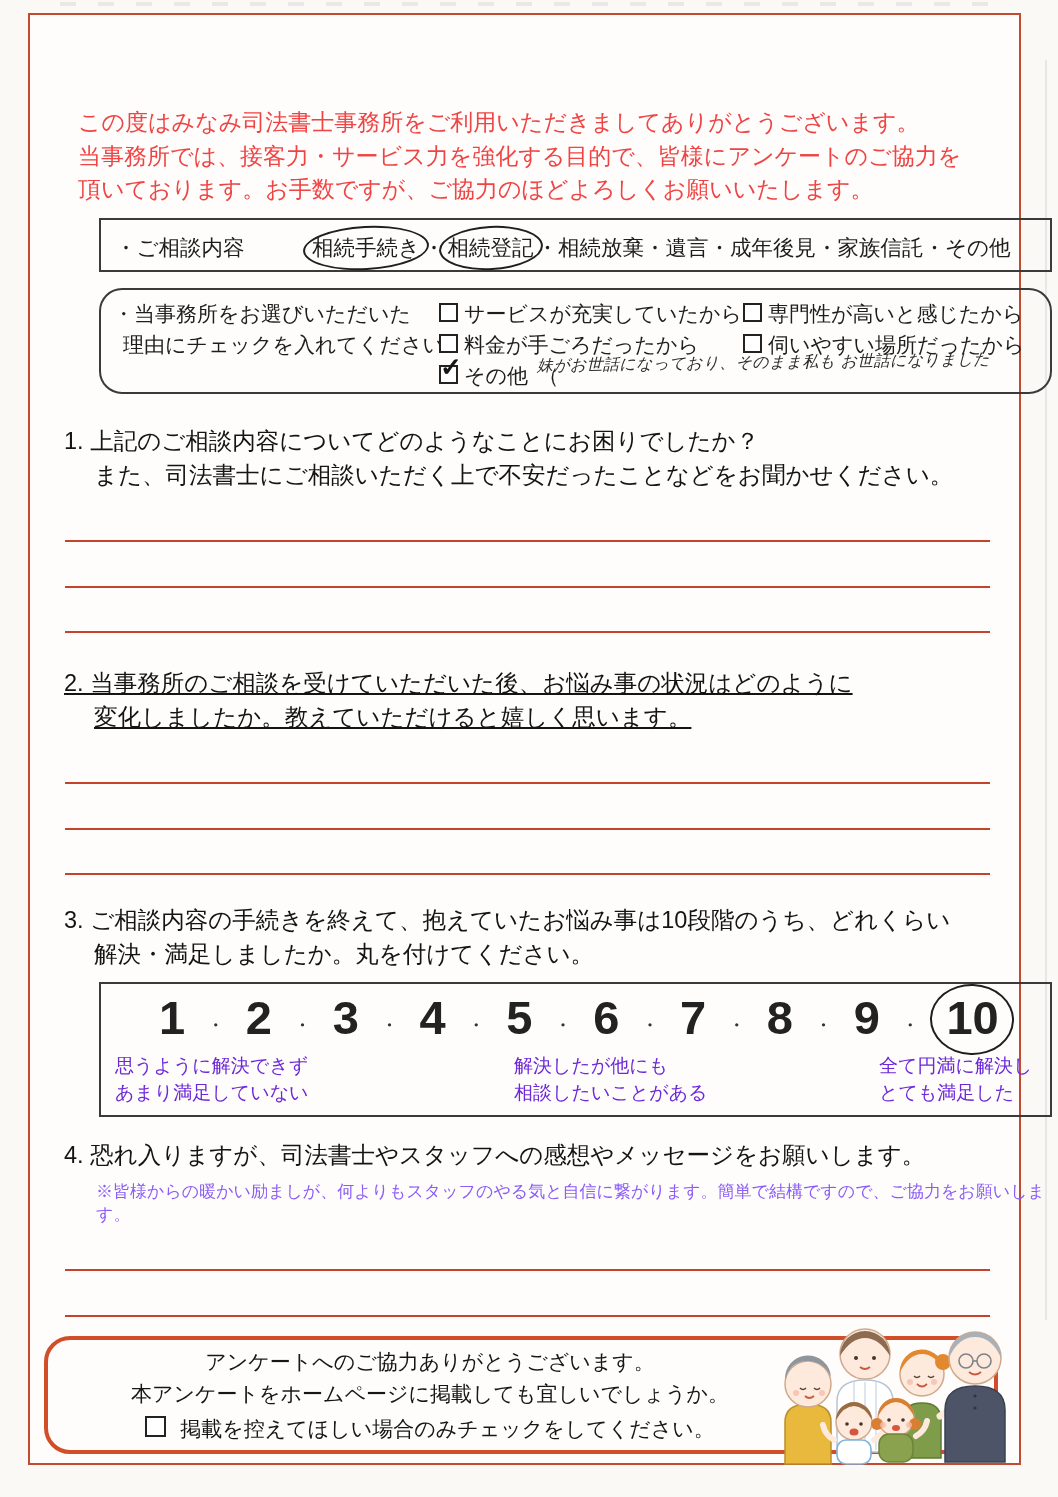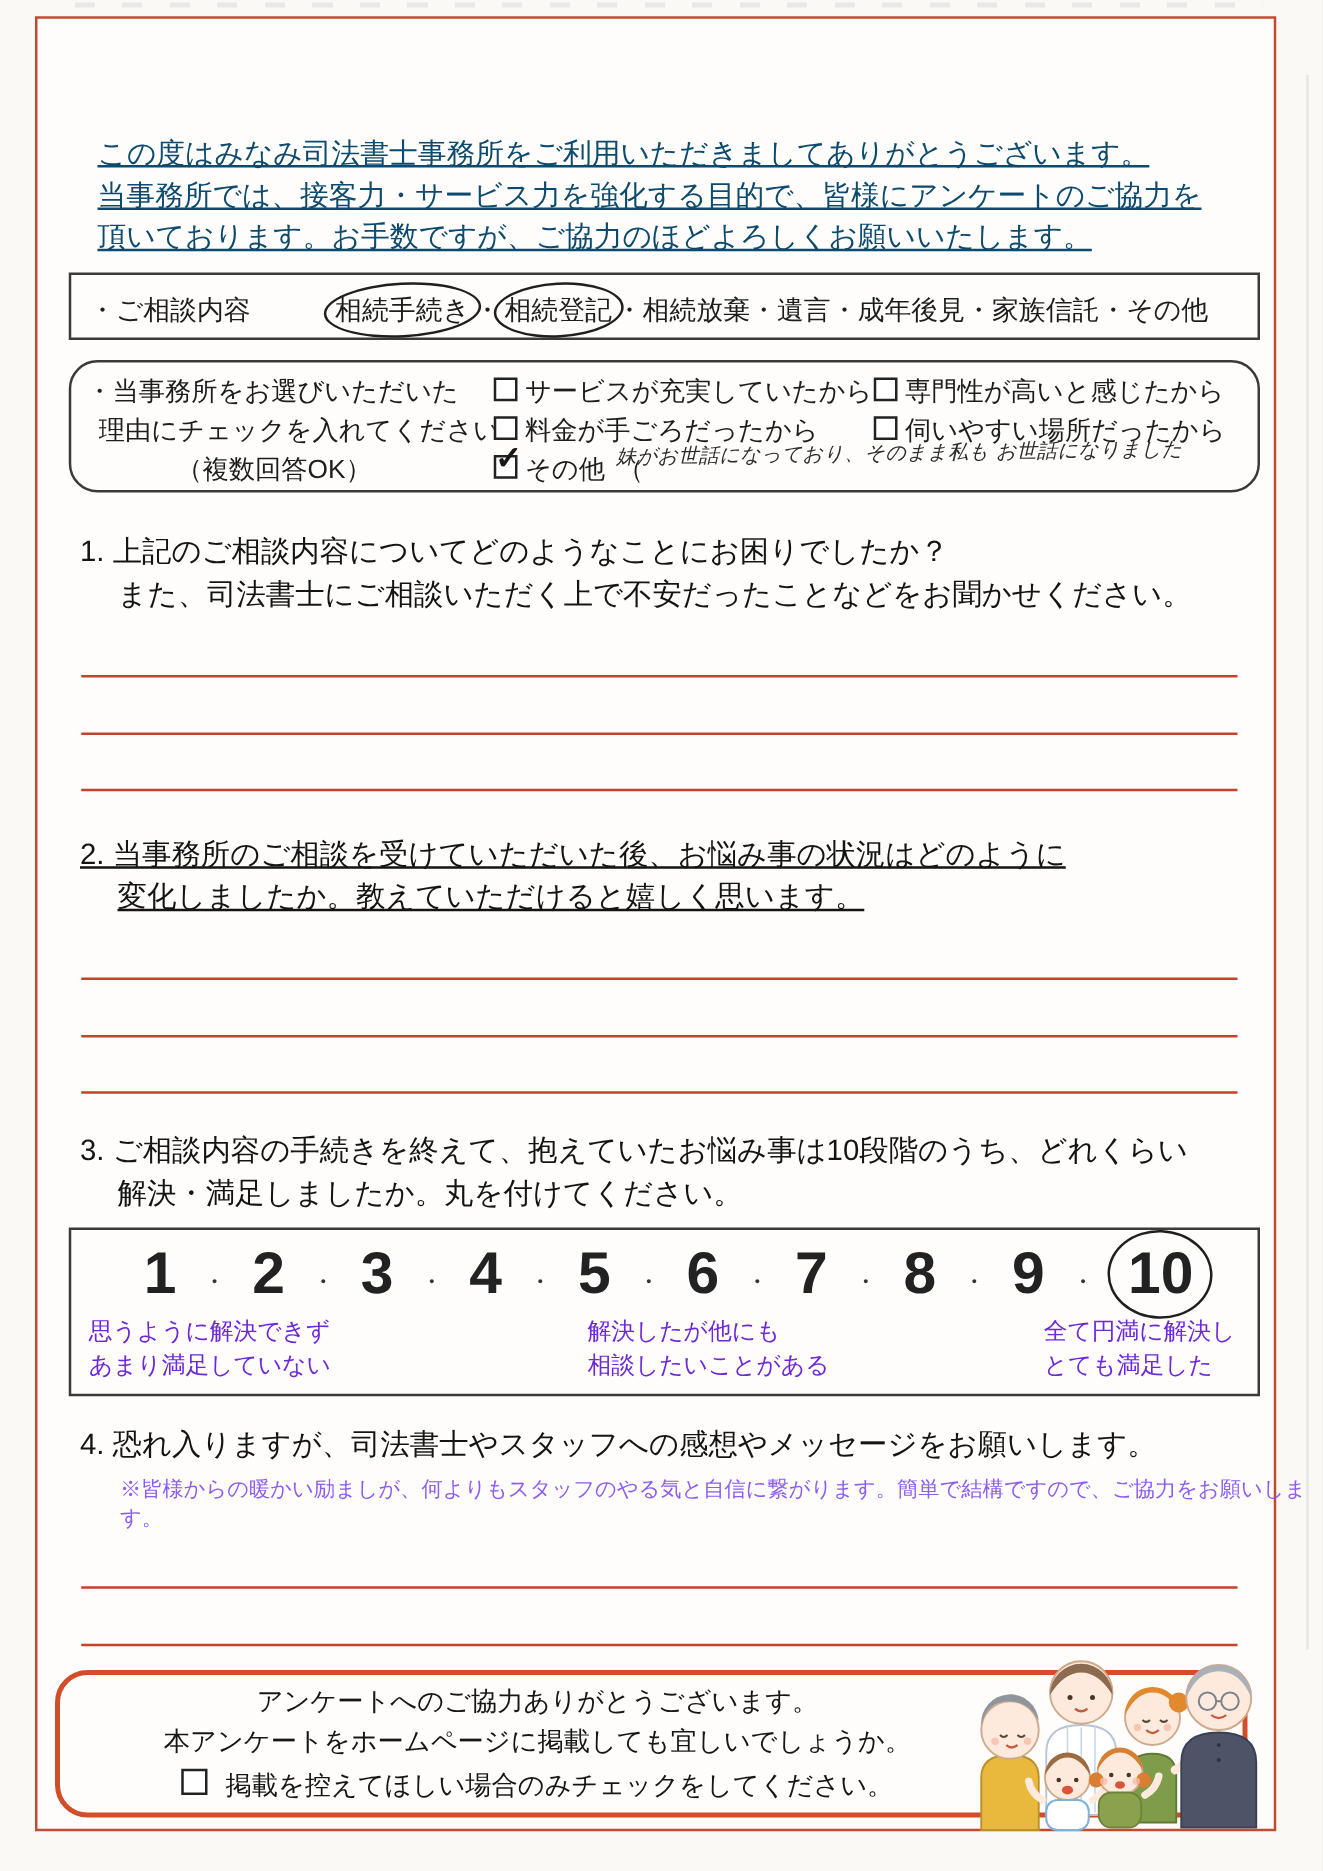--- a/index.html
+++ b/index.html
@@ -5,22 +5,22 @@
   html,body{margin:0;padding:0;background:#e9e7e2;}
   .page{position:relative;width:1058px;height:1497px;margin:0 auto;background:#fbf9f6;
         font-family:"Liberation Sans",sans-serif;color:#1d1d1d;overflow:hidden;}
   .scan-top{position:absolute;left:60px;top:2px;width:950px;height:4px;
         background:repeating-linear-gradient(90deg,#c9c9c9 0 16px,transparent 16px 38px);opacity:.35;}
   .scan-right{position:absolute;left:1045px;top:60px;width:2px;height:1260px;background:#d9d9d9;opacity:.55;}
   .frame{position:absolute;left:28px;top:13px;width:989px;height:1448px;border:2px solid #c24a30;background:#fefdfb;}
   .header{position:absolute;left:28px;top:13px;width:993px;height:72px;background:#d13c24;
         display:flex;align-items:center;justify-content:center;}
   .header .title{color:#ffffff;font-size:40px;font-weight:bold;letter-spacing:2px;}
-  .intro{position:absolute;left:78px;top:106px;font-size:23px;line-height:33.5px;color:#0c4a6e;text-decoration:underline;}
-  .box{position:absolute;border:2px solid #3a3a3a;}
+  .intro{position:absolute;left:78px;top:106px;font-size:23px;line-height:33.5px;color:#ef4444;}
+  .box{position:absolute;border:2px solid #3a3a3a;margin-left:44px;}
   .box1{left:55px;top:218px;width:949px;height:50px;}
   .box1-label{position:absolute;left:14px;top:13px;font-size:21.5px;}
   .box1-opts{position:absolute;left:208px;top:13px;font-size:21.5px;white-space:nowrap;}
   .circle-hand{position:relative;display:inline-block;padding:0 3px;}
   .circle-hand::after{content:"";position:absolute;left:-6px;right:-6px;top:-7px;bottom:-8px;
         border:2px solid #1f1f1f;border-radius:50%;transform:rotate(-3deg);}
   .box2{left:55px;top:288px;width:949px;height:102px;border-radius:23px;}
   .col{position:absolute;font-size:21px;line-height:31px;white-space:nowrap;}
   .colL{left:12px;top:8px;}
   .colL .i1{margin-left:10px;} .colL .i2{margin-left:72px;}
@@ -77,21 +77,20 @@
     <span class="box1-label">・ご相談内容</span>
     <span class="box1-opts">
       <span class="circle-hand"><span>相続手続き</span></span><span class="sep">・</span><span class="circle-hand"><span>相続登記</span></span><span class="sep">・</span><span>相続放棄</span><span class="sep">・</span><span>遺言</span><span class="sep">・</span><span>成年後見</span><span class="sep">・</span><span>家族信託</span><span class="sep">・</span><span>その他</span>
     </span>
   </div>
 
   <div class="box box2">
     <div class="col colL">
       <div>・当事務所をお選びいただいた</div>
       <div class="i1">理由にチェックを入れてください</div>
-      <div class="i2">（複数回答OK）</div>
     </div>
     <div class="col colM">
       <div><span class="cb"></span><span>サービスが充実していたから</span></div>
       <div><span class="cb"></span><span>料金が手ごろだったから</span></div>
       <div><span class="cb"><span class="ck">✓</span></span><span>その他</span><span class="paren">（</span></div>
     </div>
     <div class="col colR">
       <div><span class="cb"></span><span>専門性が高いと感じたから</span></div>
       <div><span class="cb"></span><span>伺いやすい場所だったから</span></div>
     </div>

